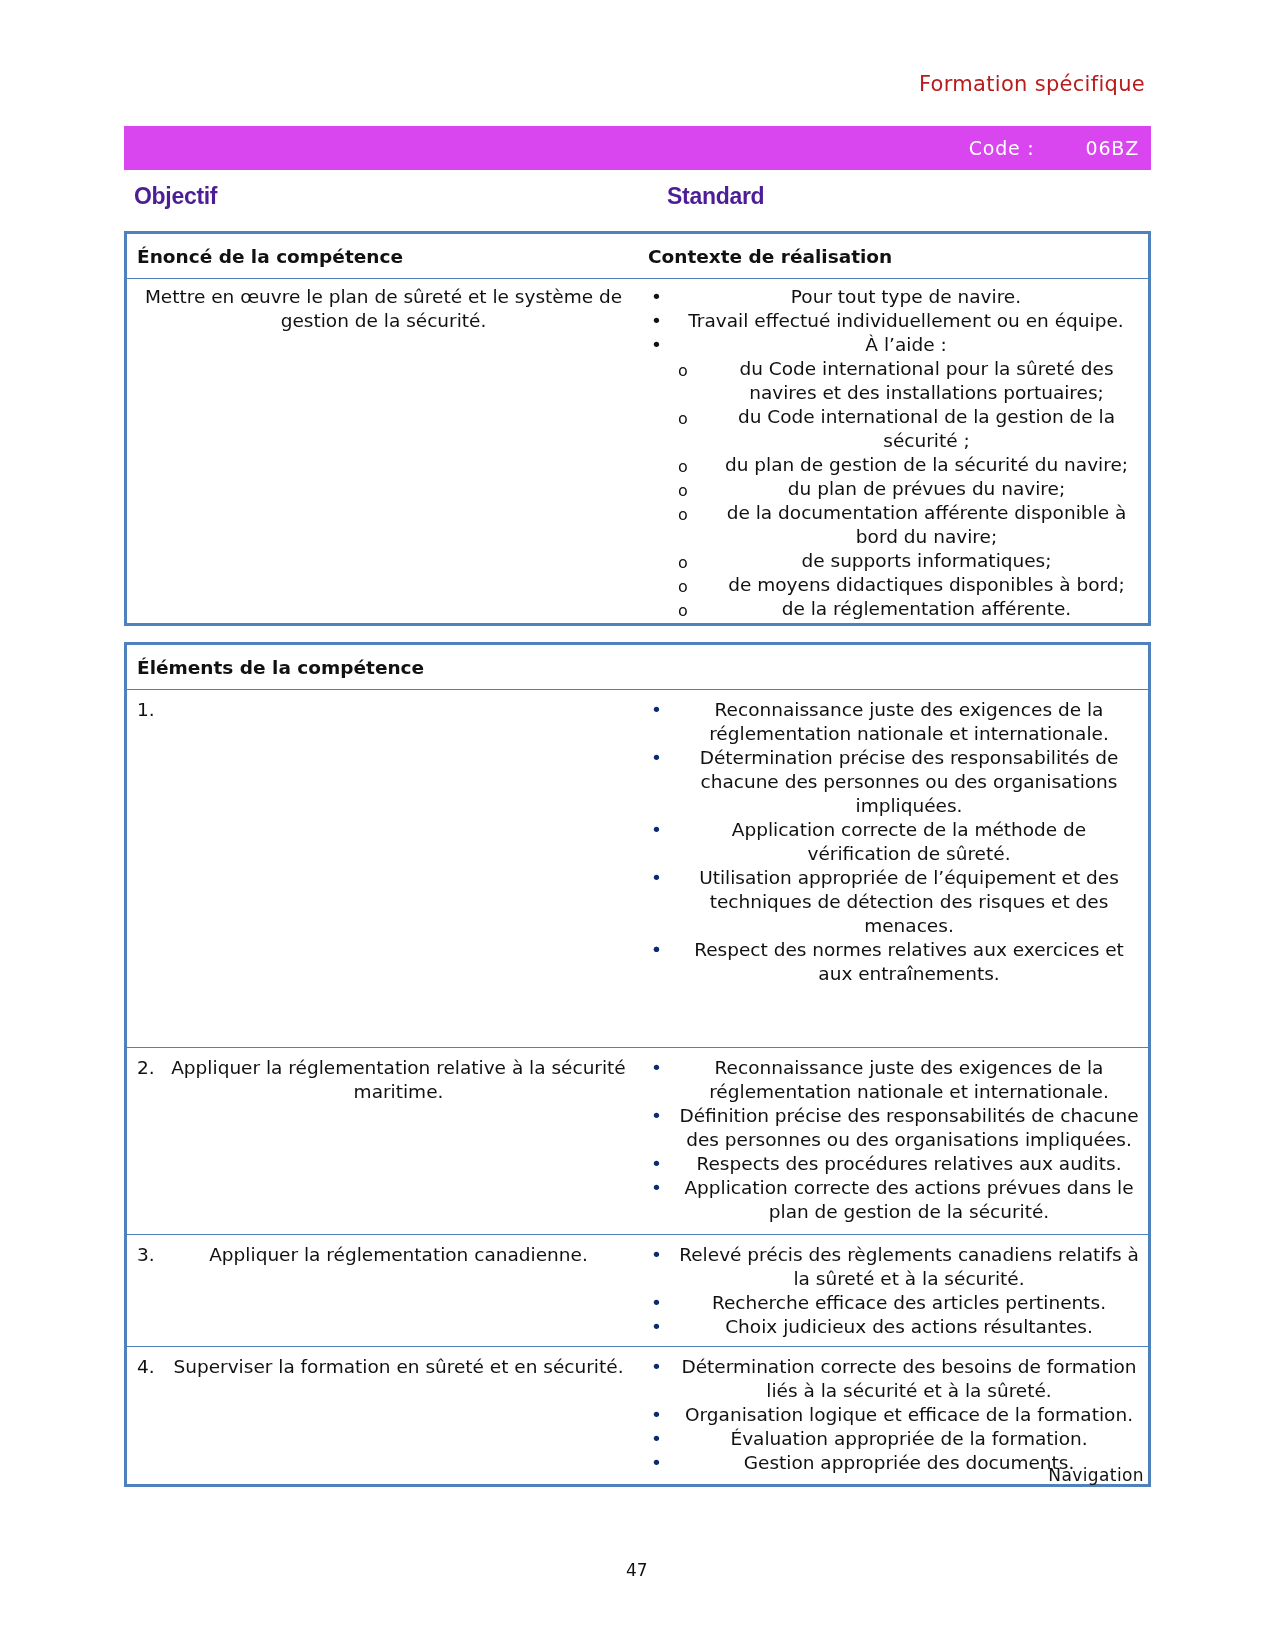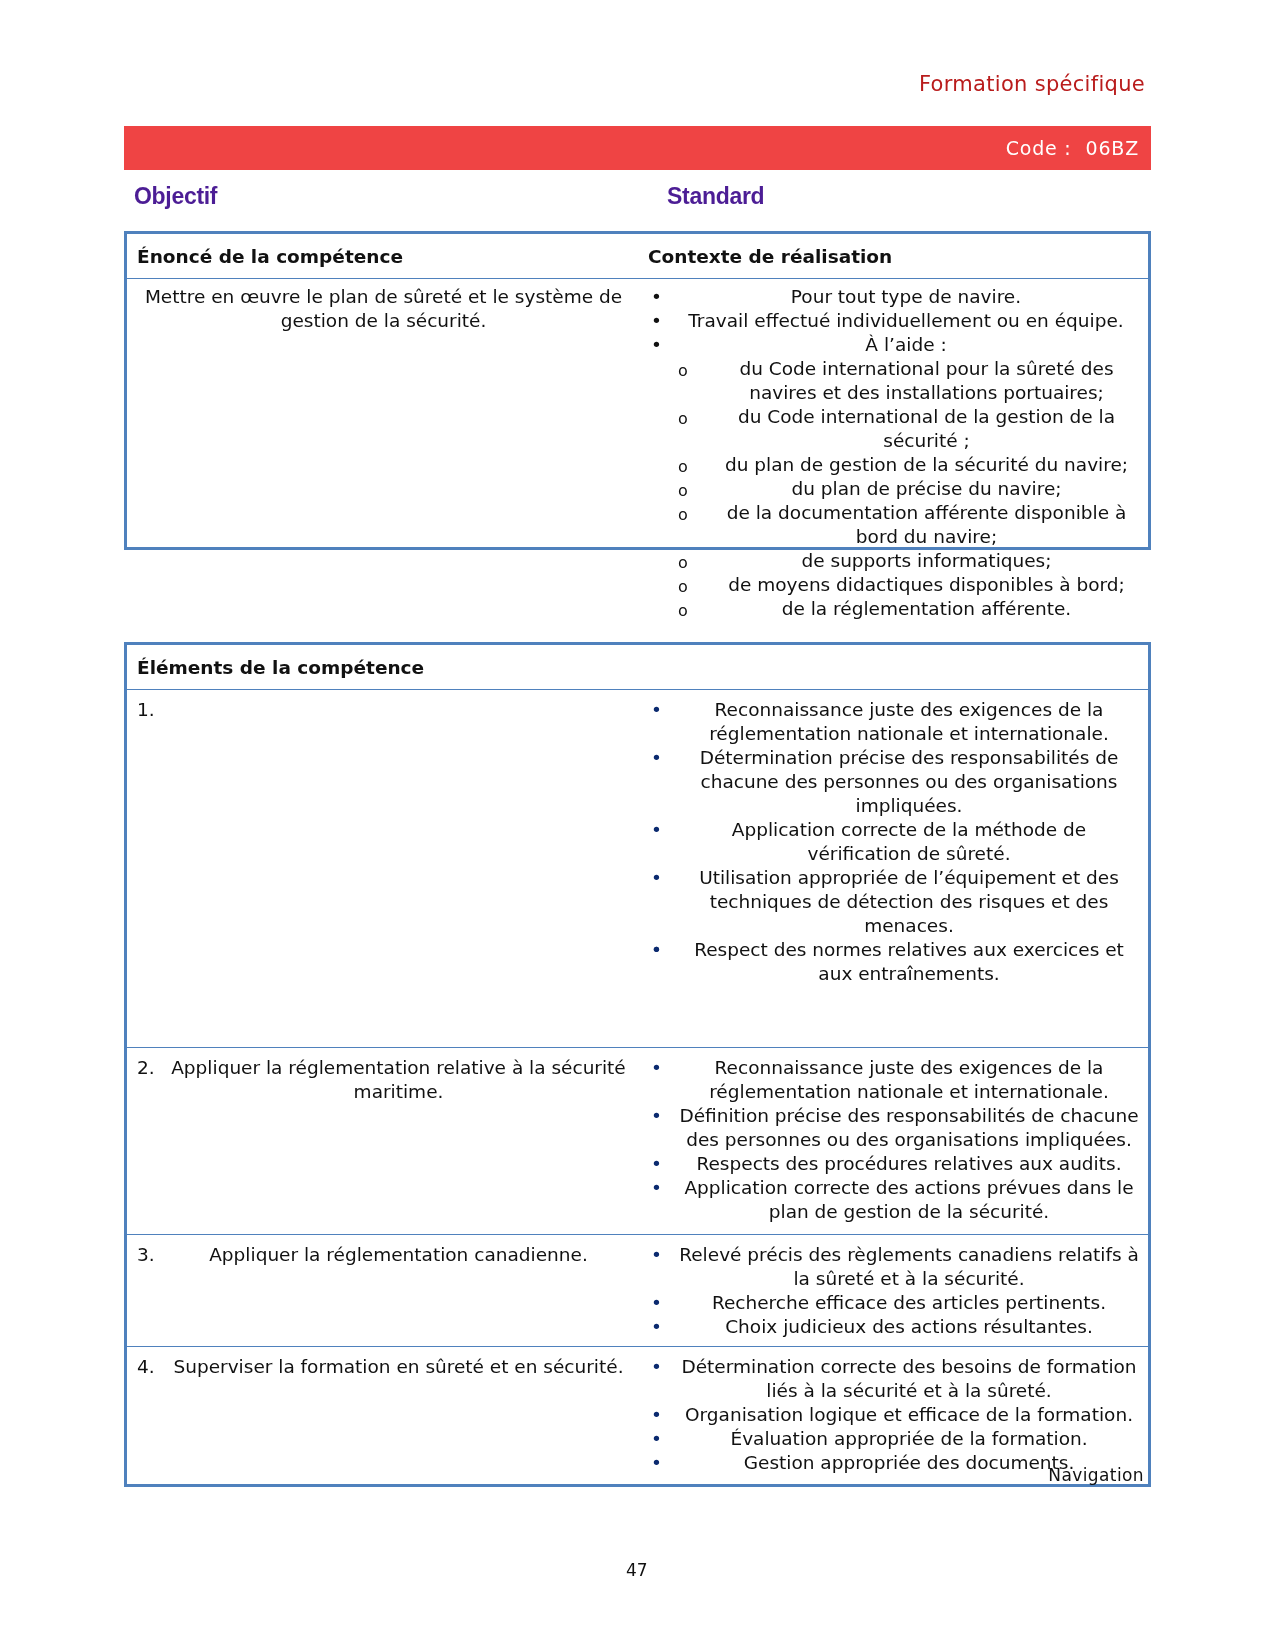--- a/index.html
+++ b/index.html
@@ -6,23 +6,23 @@
   body {
     width: 1275px; height: 1650px; position: relative; overflow: hidden;
     font-family: "DejaVu Sans", sans-serif; color: #111111;
   }
   .running-head {
     position: absolute; top: 72px; right: 130px;
     font-size: 21px; color: #b91c1c; letter-spacing: 0.3px;
   }
   .code-band {
     position: absolute; top: 126px; left: 124px; width: 1027px; height: 44px;
-    background: #ef4444; color: #ffffff;
+    background: #d946ef; color: #ffffff;
     display: flex; align-items: center; justify-content: flex-end;
-    font-size: 19px; letter-spacing: 0.8px; box-sizing: border-box; padding-right: 12px;
+    font-size: 19px; letter-spacing: 0.8px; box-sizing: border-box; padding-right: 12px; gap: 37px;
   }
   .code-band .code-value { margin-left: 14px; }
   .section-titles { position: absolute; top: 183px; left: 124px; width: 1027px; height: 36px; }
   .section-titles span {
     position: absolute; top: 0; font-size: 23px; font-weight: bold; color: #4c1d95;
     font-family: "Liberation Sans", sans-serif; letter-spacing: -0.3px;
   }
   .section-titles .t-left { left: 10px; }
   .section-titles .t-right { left: 543px; }
 
@@ -31,21 +31,21 @@
     border: 3px solid #4f81bd; box-sizing: border-box;
   }
   .tbl .row { display: flex; border-top: 1px solid #4f81bd; }
   .tbl .row:first-child { border-top: none; }
   .tbl .cell-l { width: 513px; box-sizing: border-box; padding: 0 10px; }
   .tbl .cell-r { flex: 1; box-sizing: border-box; padding: 0 8px; }
   .tbl .hdr { height: 44px; align-items: center; }
   .tbl .hdr span { font-weight: bold; font-size: 18.5px; }
   .body-text { font-size: 18.5px; line-height: 24px; text-align: center; }
 
-  #t1 { top: 231px; height: 319px; }
+  #t1 { top: 231px; height: 395px; }
   #t1 .r1 { padding-top: 6px; }
   ul.ctx { list-style: none; margin: 0; padding: 0; }
   ul.ctx > li { position: relative; padding-left: 24px; }
   ul.ctx > li > .b { position: absolute; left: 3px; top: 0; }
   ul.sub { list-style: none; margin: 0; padding: 0; }
   ul.sub li { position: relative; padding-left: 41px; }
   ul.sub li .o { position: absolute; left: 6px; top: 2px; font-size: 16px; }
 
   #t2 { top: 642px; height: 845px; }
   #t2 .row.item { padding-top: 8px; padding-bottom: 8px; box-sizing: border-box; }
@@ -86,21 +86,21 @@
     <div class="cell-l">Mettre en œuvre le plan de sûreté et le système de gestion de la sécurité.</div>
     <div class="cell-r">
       <ul class="ctx">
         <li><span class="b">•</span><span>Pour tout type de navire.</span></li>
         <li><span class="b">•</span><span>Travail effectué individuellement ou en équipe.</span></li>
         <li><span class="b">•</span><span>À l’aide :</span>
           <ul class="sub">
             <li><span class="o">o</span><span>du Code international pour la sûreté des navires et des installations portuaires;</span></li>
             <li><span class="o">o</span><span>du Code international de la gestion de la sécurité ;</span></li>
             <li><span class="o">o</span><span>du plan de gestion de la sécurité du navire;</span></li>
-            <li><span class="o">o</span><span>du plan de précise du navire;</span></li>
+            <li><span class="o">o</span><span>du plan de prévues du navire;</span></li>
             <li><span class="o">o</span><span>de la documentation afférente disponible à bord du navire;</span></li>
             <li><span class="o">o</span><span>de supports informatiques;</span></li>
             <li><span class="o">o</span><span>de moyens didactiques disponibles à bord;</span></li>
             <li><span class="o">o</span><span>de la réglementation afférente.</span></li>
           </ul>
         </li>
       </ul>
     </div>
   </div>
 </div>

